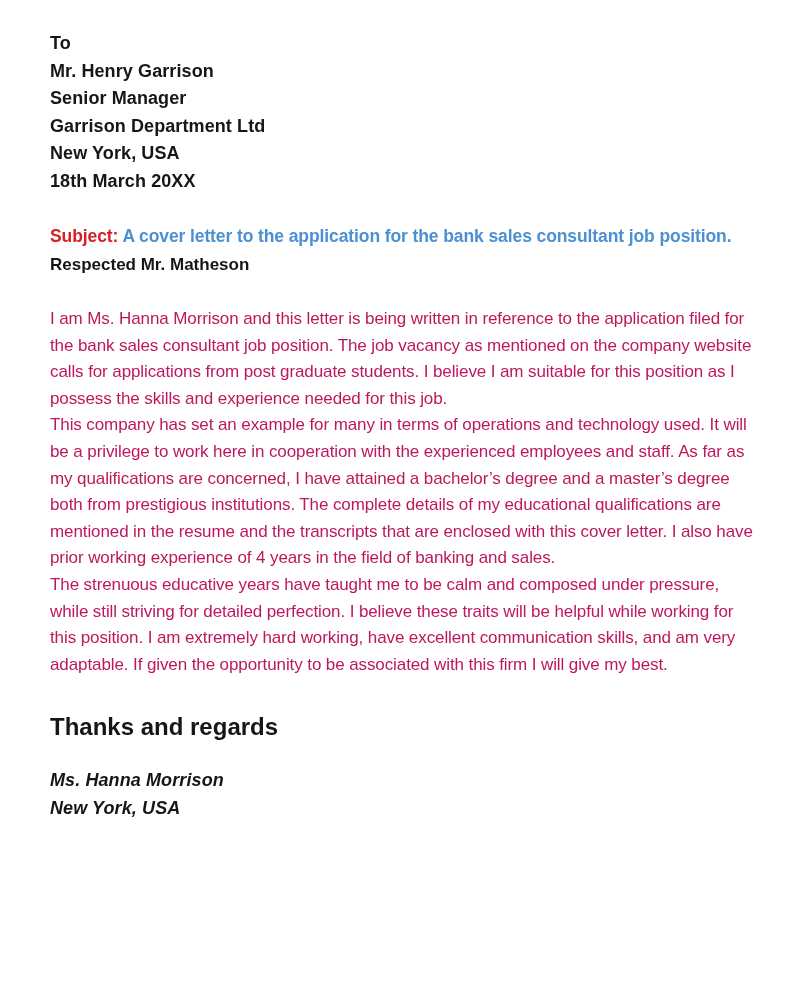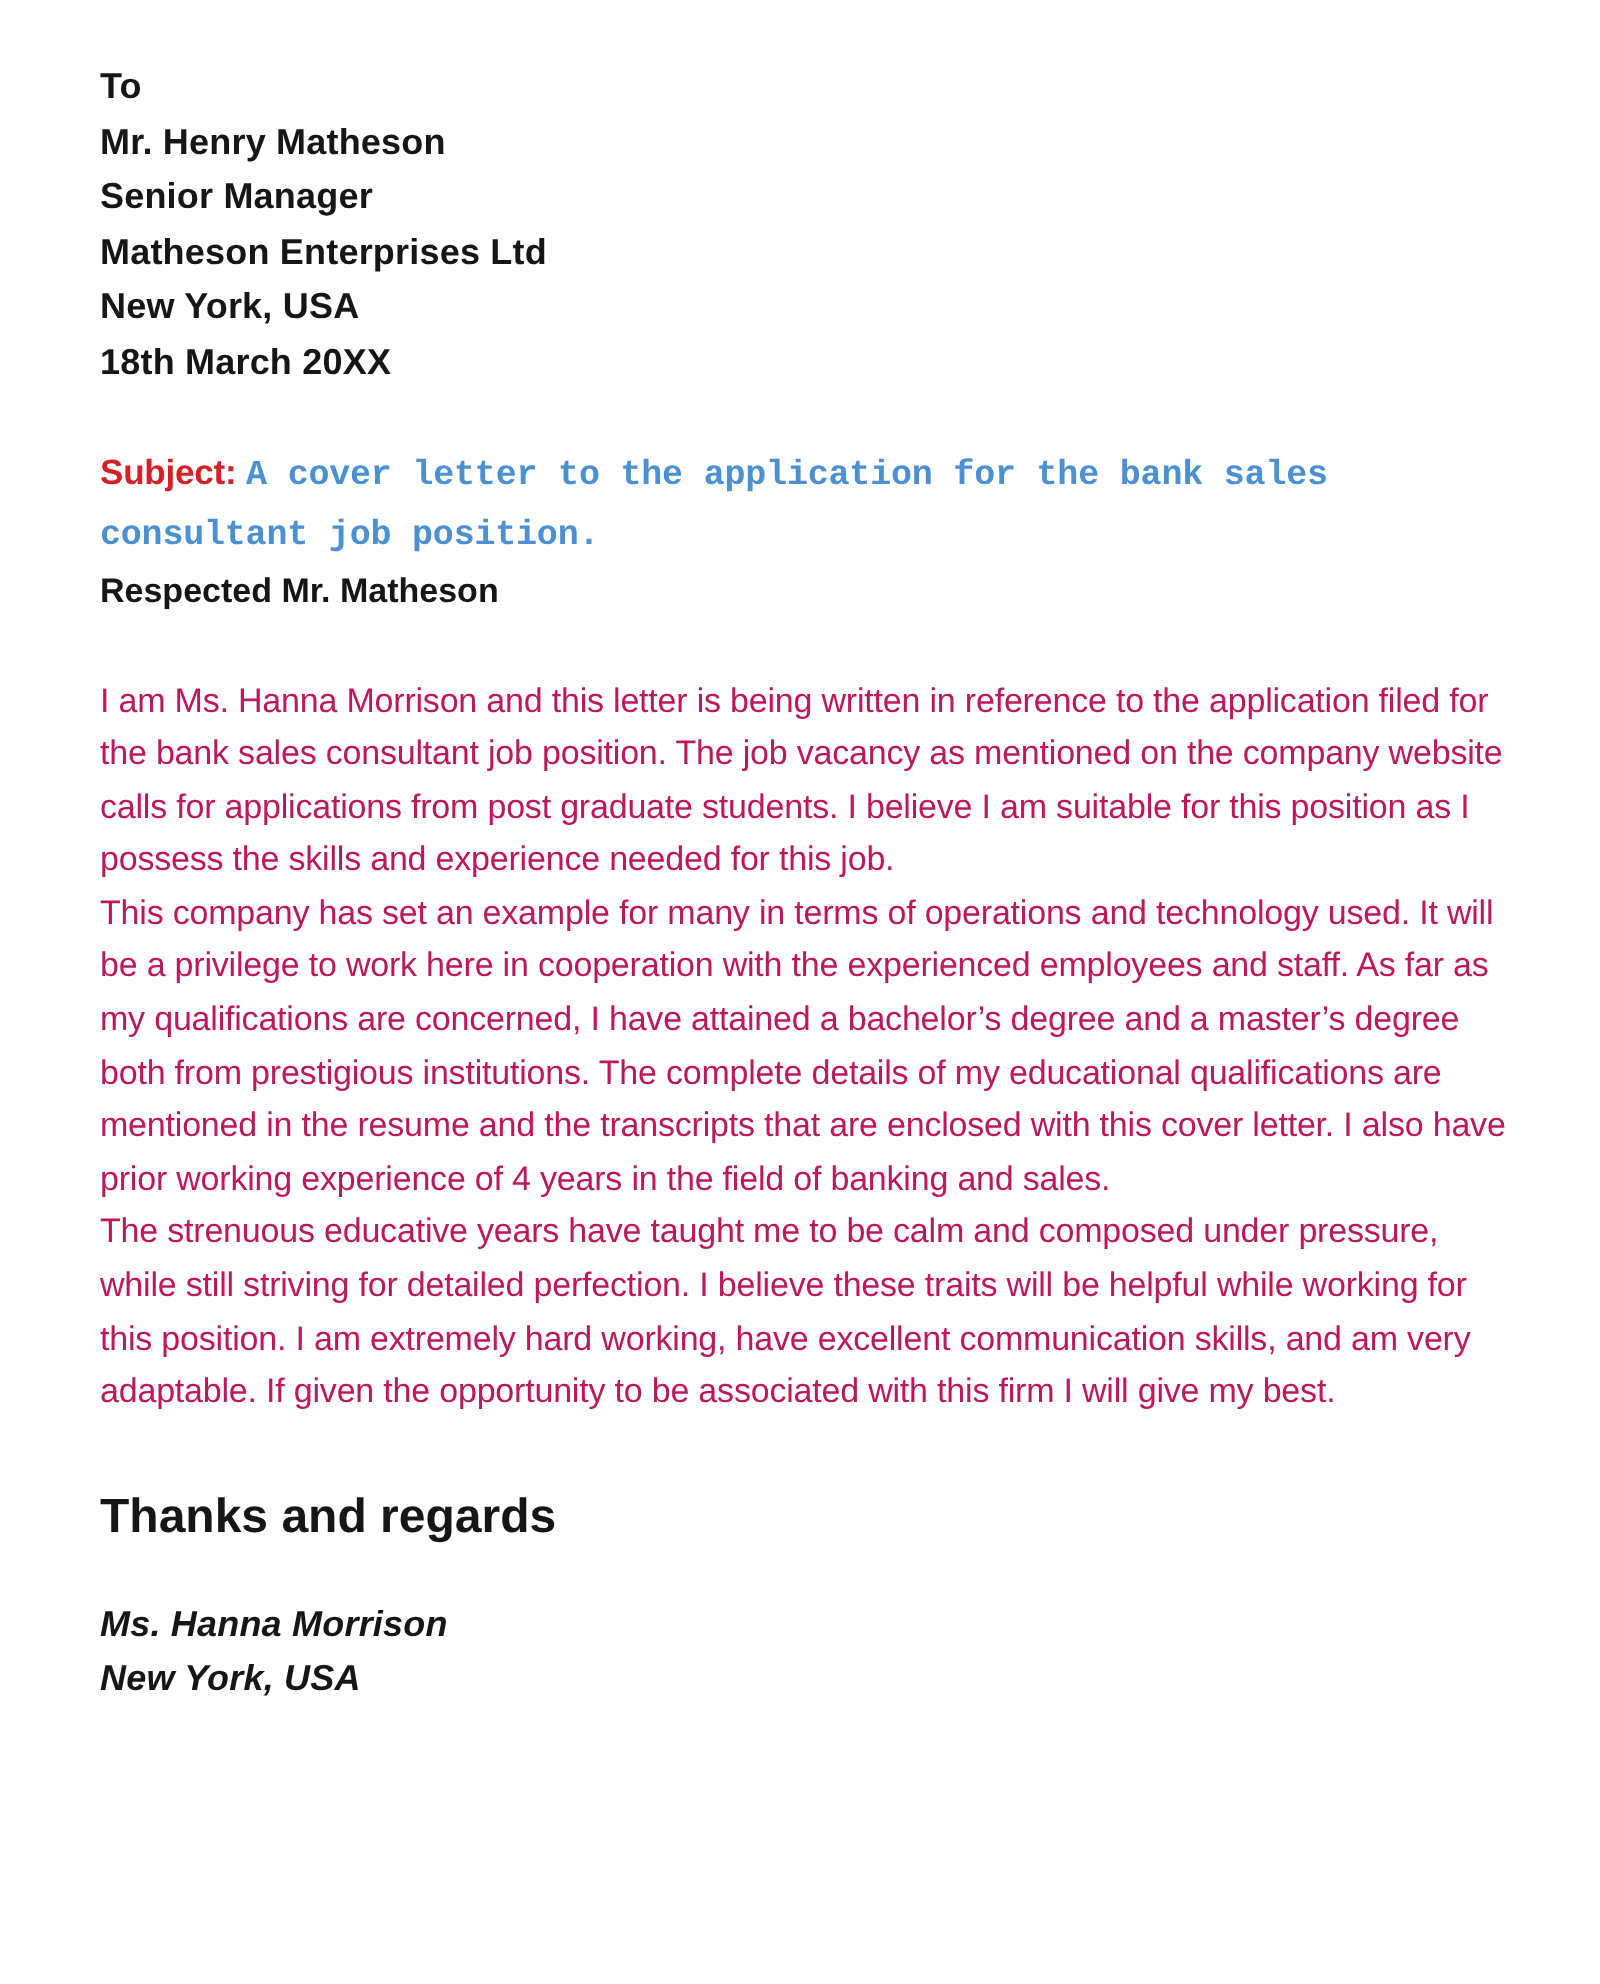--- a/index.html
+++ b/index.html
@@ -70,30 +70,30 @@
     letter-spacing: 0.1px;
   }
 </style>
 </head>
 <body>
 
 <div class="page">
 
   <div class="recipient-block">
     <div class="recipient-line">To</div>
-    <div class="recipient-line">Mr. Henry Matheson</div>
+    <div class="recipient-line">Mr. Henry Garrison</div>
     <div class="recipient-line">Senior Manager</div>
-    <div class="recipient-line">Matheson Enterprises Ltd</div>
+    <div class="recipient-line">Garrison Department Ltd</div>
     <div class="recipient-line">New York, USA</div>
     <div class="recipient-line">18th March 20XX</div>
   </div>
 
   <div class="subject-block">
     <span style="color: rgb(212, 33, 39);">Subject:</span>
-    <span style="color: rgb(75, 144, 210); font-family: Liberation Mono, monospace;">A cover letter to the application for the bank sales consultant job position.</span>
+    <span style="color: rgb(75, 144, 210);">A cover letter to the application for the bank sales consultant job position.</span>
   </div>
 
   <div class="salutation">Respected Mr. Matheson</div>
 
   <div class="letter-body">
     <p class="body-paragraph">I am Ms. Hanna Morrison and this letter is being written in reference to the application filed for the bank sales consultant job position. The job vacancy as mentioned on the company website calls for applications from post graduate students. I believe I am suitable for this position as I possess the skills and experience needed for this job.</p>
     <p class="body-paragraph">This company has set an example for many in terms of operations and technology used. It will be a privilege to work here in cooperation with the experienced employees and staff. As far as my qualifications are concerned, I have attained a bachelor’s degree and a master’s degree both from prestigious institutions. The complete details of my educational qualifications are mentioned in the resume and the transcripts that are enclosed with this cover letter. I also have prior working experience of 4 years in the field of banking and sales.</p>
     <p class="body-paragraph">The strenuous educative years have taught me to be calm and composed under pressure, while still striving for detailed perfection. I believe these traits will be helpful while working for this position. I am extremely hard working, have excellent communication skills, and am very adaptable. If given the opportunity to be associated with this firm I will give my best.</p>
   </div>
 

